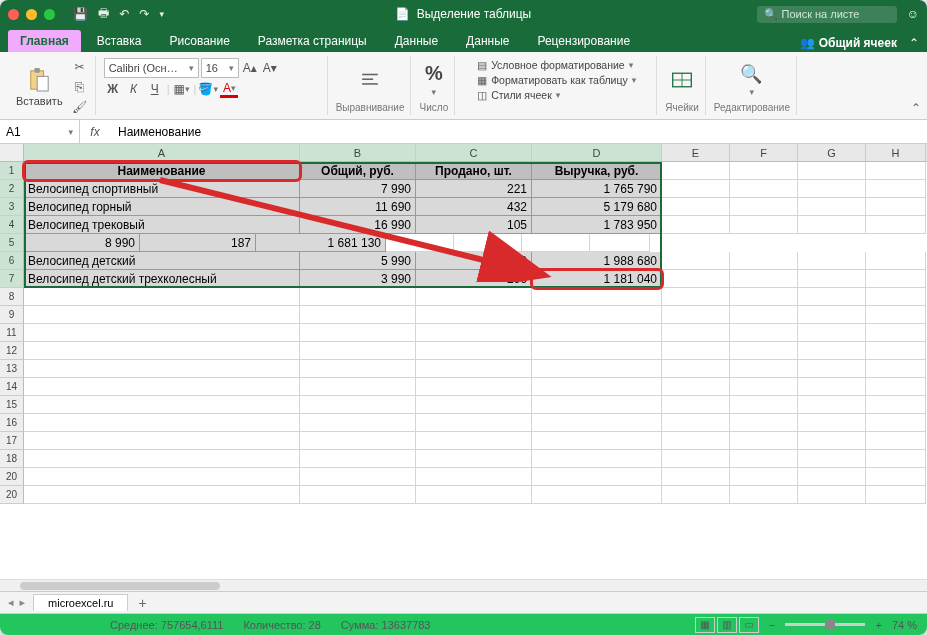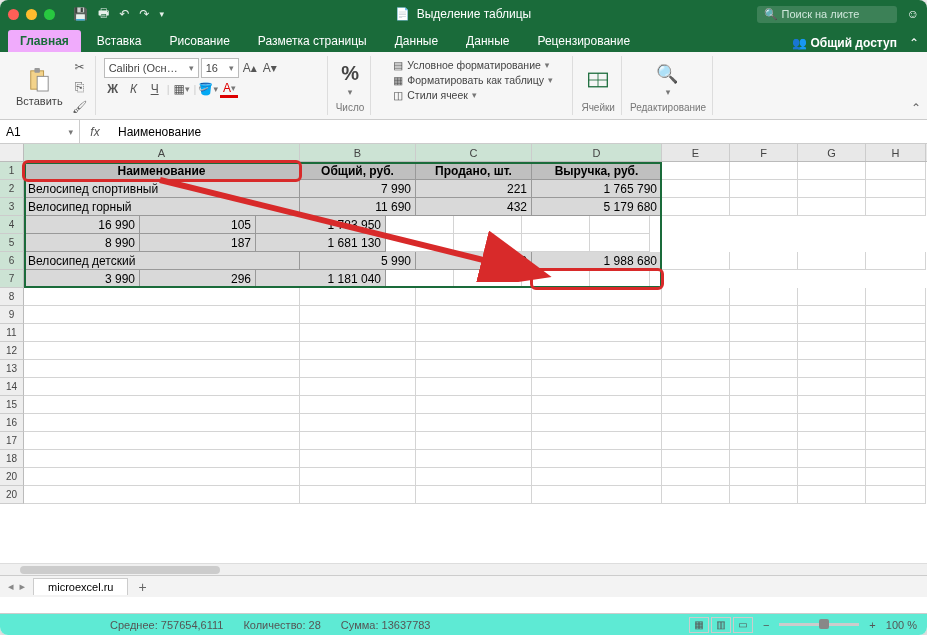--- a/index.html
+++ b/index.html
@@ -68,21 +68,21 @@
 .hi2 { position:absolute; border:3px solid #d82a2a; border-radius:6px; pointer-events:none;}
 .arrow { position:absolute; pointer-events:none; }
 
 
 .sheet-bar { height: 22px; border-top: 1px solid #ccc; display: flex; align-items: center; font-size: 11px; background:#f3f3f3;}
 .sheet-nav { padding: 0 8px; color:#888; display:flex; gap:6px;}
 .sheet-tab { padding: 2px 14px; background:#fff; border:1px solid #ccc; border-bottom:none; border-radius:0; cursor:pointer;}
 .add-sheet { padding: 0 10px; cursor:pointer; color:#666; font-size:14px;}
 
 
-.status { height: 22px; background:#5eead4; border-top:1px solid #ccc; display:flex; align-items:center; font-size:11px; color:#555; padding:0 10px; gap:18px;margin-top:16px;}
+.status { height: 22px; background:#22c55e; border-top:1px solid #ccc; display:flex; align-items:center; font-size:11px; color:#555; padding:0 10px; gap:18px;}
 .status .mid { margin-left:100px; display:flex; gap:20px;}
 .status .right { margin-left:auto; display:flex; align-items:center; gap:10px;}
 .view-btns { display:flex; gap:2px;}
 .view-btns span { width:20px; height:16px; border:1px solid #ccc; display:flex;align-items:center;justify-content:center; cursor:pointer; font-size:10px;}
 .zoom-slider { width:80px; height:3px; background:#ccc; position:relative;}
 .zoom-slider::after{content:"";position:absolute;top:-4px;left:40px;width:10px;height:10px;background:#888;border-radius:2px;}
 
 
 .scroll-h { height:12px; background:#f0f0f0; border-top:1px solid #ddd; display:flex; align-items:center;}
 .scroll-h .thumb{ height:8px; background:#ccc; border-radius:4px; width:200px; margin-left:20px;}
@@ -120,21 +120,21 @@
 
   <div class="tabs">
     <div class="tab active">Главная</div>
     <div class="tab">Вставка</div>
     <div class="tab">Рисование</div>
     <div class="tab">Разметка страницы</div>
     <div class="tab">Данные</div>
     <div class="tab">Данные</div>
     <div class="tab">Рецензирование</div>
     <div class="tabs-right">
-      <span class="share-btn">👥 <span>Общий доступ</span></span>
+      <span class="share-btn">👥 <span>Общий ячеек</span></span>
       <span style="margin-left:8px">⌃</span>
     </div>
   </div>
 
   <div class="ribbon">
     <div class="group">
       <div class="group-body">
         <div class="big-btn">
           <svg viewBox="0 0 24 28">
               <rect x="3" y="4" width="14" height="20" fill="#f3d38b" stroke="#b89244"></rect>
@@ -171,20 +171,34 @@
           <span class="rb-ico" style="text-decoration:underline">Ч</span>
           <span style="color:#ccc">|</span>
           <span class="rb-ico">▦<span class="chev">▾</span></span>
           <span style="color:#ccc">|</span>
           <span class="rb-ico">🪣<span class="chev">▾</span></span>
           <span class="rb-ico" style="color:#d00;border-bottom:3px solid #d00">A<span class="chev" style="color:#777">▾</span></span>
         </div>
       </div>
     </div>
 
+    <div class="group">
+      <div class="group-body">
+        <div class="big-btn">
+          <svg width="28" height="24" viewBox="0 0 28 24">
+              <g stroke="#666" stroke-width="2">
+                <line x1="4" y1="5" x2="24" y2="5"></line>
+                <line x1="4" y1="11" x2="18" y2="11"></line>
+                <line x1="4" y1="17" x2="24" y2="17"></line>
+              </g>
+            </svg>
+        </div>
+      </div>
+      <div class="group-label">Выравнивание</div>
+    </div>
 
     <div class="group">
       <div class="group-body">
         <div class="big-btn">
           <span style="font-size:20px;font-weight:600">%</span>
           <span class="chev">▾</span>
         </div>
       </div>
       <div class="group-label">Число</div>
     </div>
@@ -284,20 +298,21 @@
           <div class="cell data num" style="width: 116px;">11 690</div>
           <div class="cell data num" style="width: 116px;">432</div>
           <div class="cell data num" style="width: 130px;">5 179 680</div>
           <div class="cell " style="width: 68px;"></div>
           <div class="cell " style="width: 68px;"></div>
           <div class="cell " style="width: 68px;"></div>
           <div class="cell " style="width: 60px;"></div>
         </div>
         <div class="row">
           <div class="row-h sel">4</div>
+          <div class="cell data" style="width: 276px;">Велосипед трековый</div>
           <div class="cell data num" style="width: 116px;">16 990</div>
           <div class="cell data num" style="width: 116px;">105</div>
           <div class="cell data num" style="width: 130px;">1 783 950</div>
           <div class="cell " style="width: 68px;"></div>
           <div class="cell " style="width: 68px;"></div>
           <div class="cell " style="width: 68px;"></div>
           <div class="cell " style="width: 60px;"></div>
         </div>
         <div class="row">
           <div class="row-h sel">5</div>
@@ -315,20 +330,21 @@
           <div class="cell data num" style="width: 116px;">5 990</div>
           <div class="cell data num" style="width: 116px;">549</div>
           <div class="cell data num" style="width: 130px;">1 988 680</div>
           <div class="cell " style="width: 68px;"></div>
           <div class="cell " style="width: 68px;"></div>
           <div class="cell " style="width: 68px;"></div>
           <div class="cell " style="width: 60px;"></div>
         </div>
         <div class="row">
           <div class="row-h sel">7</div>
+          <div class="cell data" style="width: 276px;">Велосипед детский трехколесный</div>
           <div class="cell data num" style="width: 116px;">3 990</div>
           <div class="cell data num" style="width: 116px;">296</div>
           <div class="cell data num" style="width: 130px;">1 181 040</div>
           <div class="cell " style="width: 68px;"></div>
           <div class="cell " style="width: 68px;"></div>
           <div class="cell " style="width: 68px;"></div>
           <div class="cell " style="width: 60px;"></div>
         </div>
         <div class="row">
           <div class="row-h">8</div>
@@ -498,17 +514,17 @@
     </div>
     <div class="right">
       <div class="view-btns">
         <span>▦</span>
         <span>▥</span>
         <span>▭</span>
       </div>
       <span>−</span>
       <div class="zoom-slider"></div>
       <span>+</span>
-      <span>100 %</span>
+      <span>74 %</span>
     </div>
   </div>
 
 </div>
 
 </body></html>

